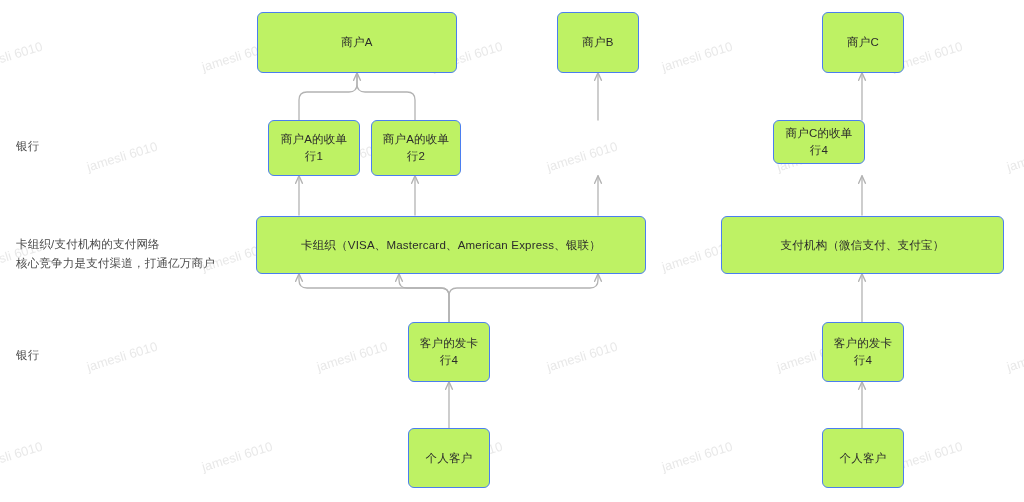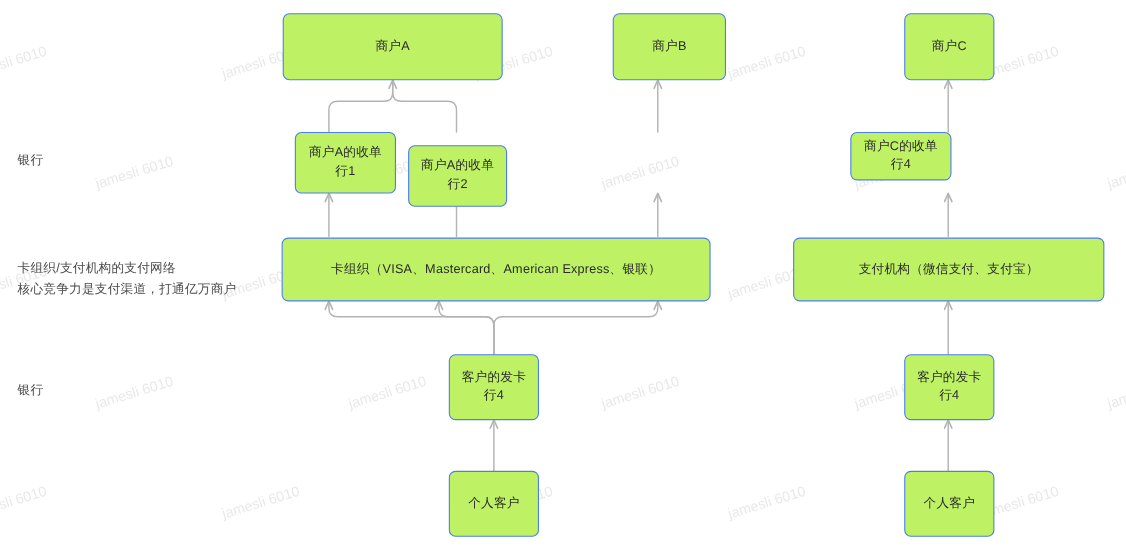--- a/index.html
+++ b/index.html
@@ -140,27 +140,27 @@
     </g>
   </svg>
 
   <div class="rowlabel" style="left:16px; top:137px;">银行</div>
   <div class="rowlabel" style="left:16px; top:235px;">卡组织/支付机构的支付网络
 核心竞争力是支付渠道，打通亿万商户</div>
   <div class="rowlabel" style="left:16px; top:346px;">银行</div>
 
   <div class="node" style="left:257px; top:12px; width:200px; height:61px;">商户A</div>
 
-  <div class="node" style="left:557px; top:12px; width:103px; height:61px;">商户B</div>
+  <div class="node" style="left:557px; top:12px; width:82px; height:61px;">商户B</div>
 
   <div class="node" style="left:822px; top:12px; width:82px; height:61px;">商户C</div>
 
   <div class="node" style="left:253px; top:120px; width:92px; height:56px;margin-left:15px;">商户A的收单行1</div>
 
-  <div class="node" style="left:371px; top:132px; width:90px; height:56px;">商户A的收单行2</div>
+  <div class="node" style="left:371px; top:120px; width:90px; height:56px;">商户A的收单行2</div>
 
 
   <div class="node" style="left:773px; top:120px; width:92px; height:44px;">商户C的收单行4</div>
 
   <div class="node wide" style="left:256px; top:216px; width:390px; height:58px;">卡组织（VISA、Mastercard、American Express、银联）</div>
 
   <div class="node wide" style="left:721px; top:216px; width:283px; height:58px;">支付机构（微信支付、支付宝）</div>
 
   <div class="node" style="left:408px; top:322px; width:82px; height:60px;">客户的发卡行4</div>
 

